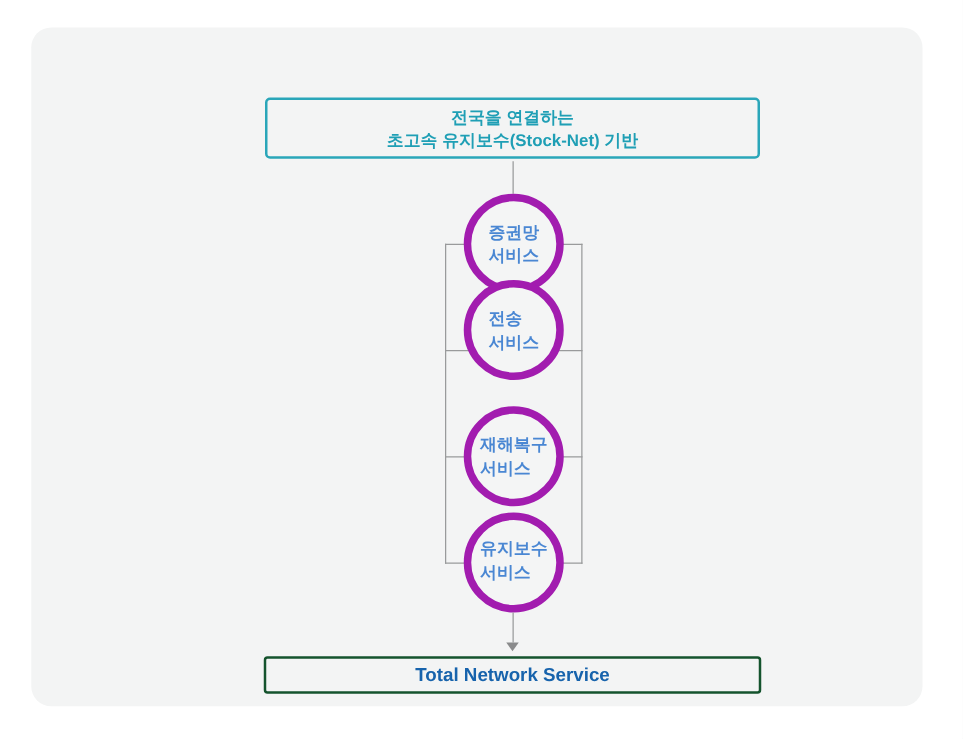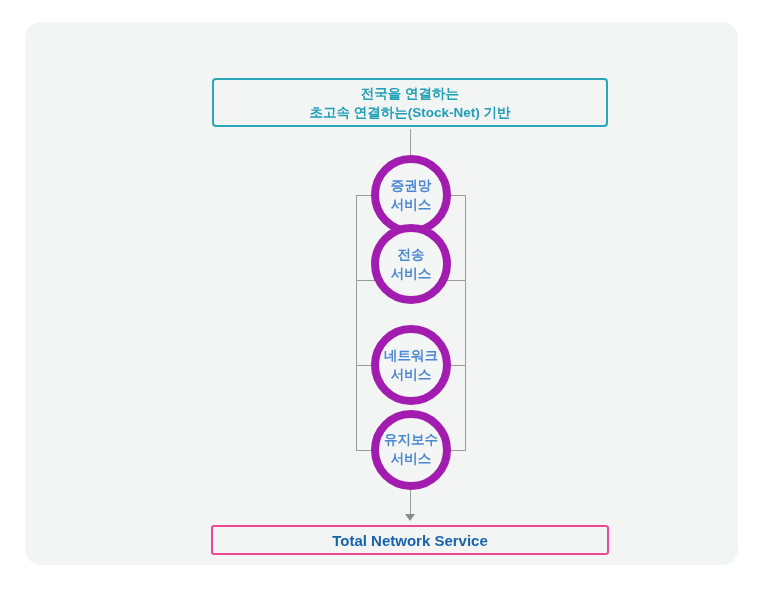--- a/index.html
+++ b/index.html
@@ -62,27 +62,26 @@
   .stub-1 { left: 331px; top: 173px; width: 110px; }
   .stub-2 { left: 331px; top: 258px; width: 110px; }
   .stub-3 { left: 331px; top: 343px; width: 110px; }
   .stub-4 { left: 331px; top: 428px; width: 110px; }
 
   .service-circle {
     position: absolute;
     left: 346px;
     width: 80px;
     height: 80px;
-    border: 8px solid #a21caf;
+    border: 6px solid #a21caf;
     border-radius: 50%;
     background: #f4f5f5;
     display: flex;
     align-items: center;
     justify-content: center;
-    text-align: center;
     color: #4a87d3;
     font-weight: bold;
     font-size: 13.5px;
     line-height: 19px;
   }
   .service-label { white-space: pre-line; }
 
   .circle-1 { top: 133px; }
   .circle-2 { top: 202px; }
   .circle-3 { top: 303px; }
@@ -100,60 +99,60 @@
     border-right: 5.5px solid transparent;
     border-top: 7px solid #8a8b8c;
   }
 
   .bottom-box {
     position: absolute;
     left: 186px;
     top: 503px;
     width: 398px;
     height: 30px;
-    border: 2px solid #ec4899;
+    border: 2px solid #14532d;
     border-radius: 3px;
     display: flex;
     align-items: center;
     justify-content: center;
     color: #1763ac;
     font-weight: bold;
     font-size: 15px;
   }
 </style>
 </head>
 <body>
 
 <div class="page">
   <div class="panel">
 
     <div class="top-box">
       <div>전국을 연결하는</div>
-      <div>초고속 연결하는(Stock-Net) 기반</div>
+      <div>초고속 유지보수(Stock-Net) 기반</div>
     </div>
 
     <div class="vline connector-top"></div>
 
     <div class="hline stub-1"></div>
     <div class="hline stub-2"></div>
     <div class="hline stub-3"></div>
     <div class="hline stub-4"></div>
     <div class="vline bracket-left"></div>
     <div class="vline bracket-right"></div>
 
     <div class="service-circle circle-1">
       <div class="service-label">증권망
 서비스</div>
     </div>
     <div class="service-circle circle-2">
       <div class="service-label">전송
 서비스</div>
     </div>
     <div class="service-circle circle-3">
-      <div class="service-label">네트워크
+      <div class="service-label">재해복구
 서비스</div>
     </div>
     <div class="service-circle circle-4">
       <div class="service-label">유지보수
 서비스</div>
     </div>
 
     <div class="vline connector-bottom"></div>
     <div class="arrow-head"></div>
 

